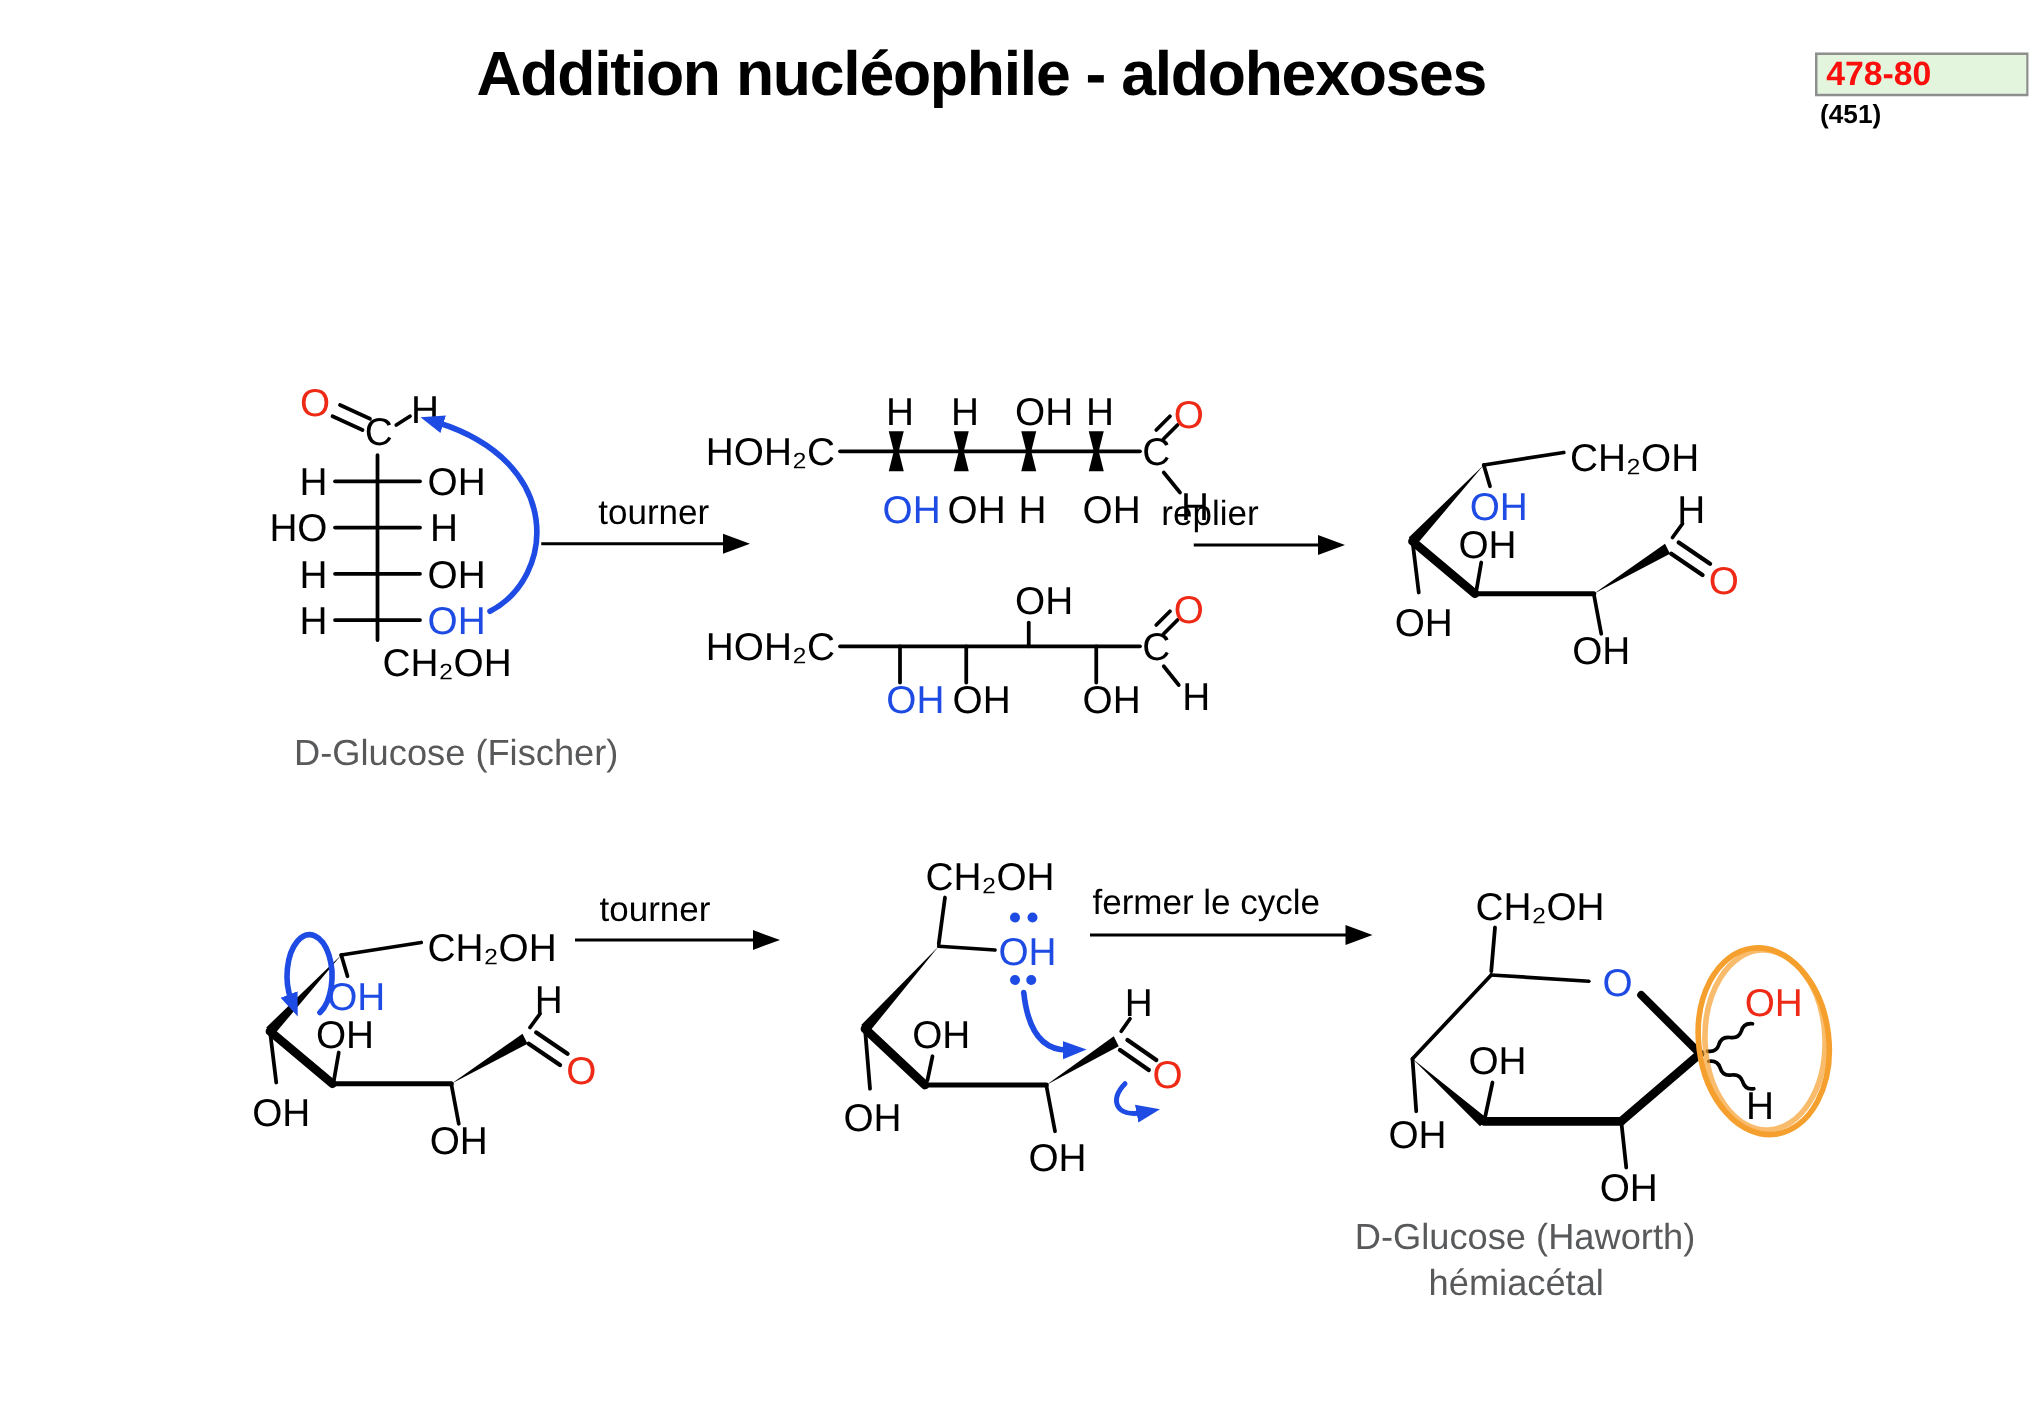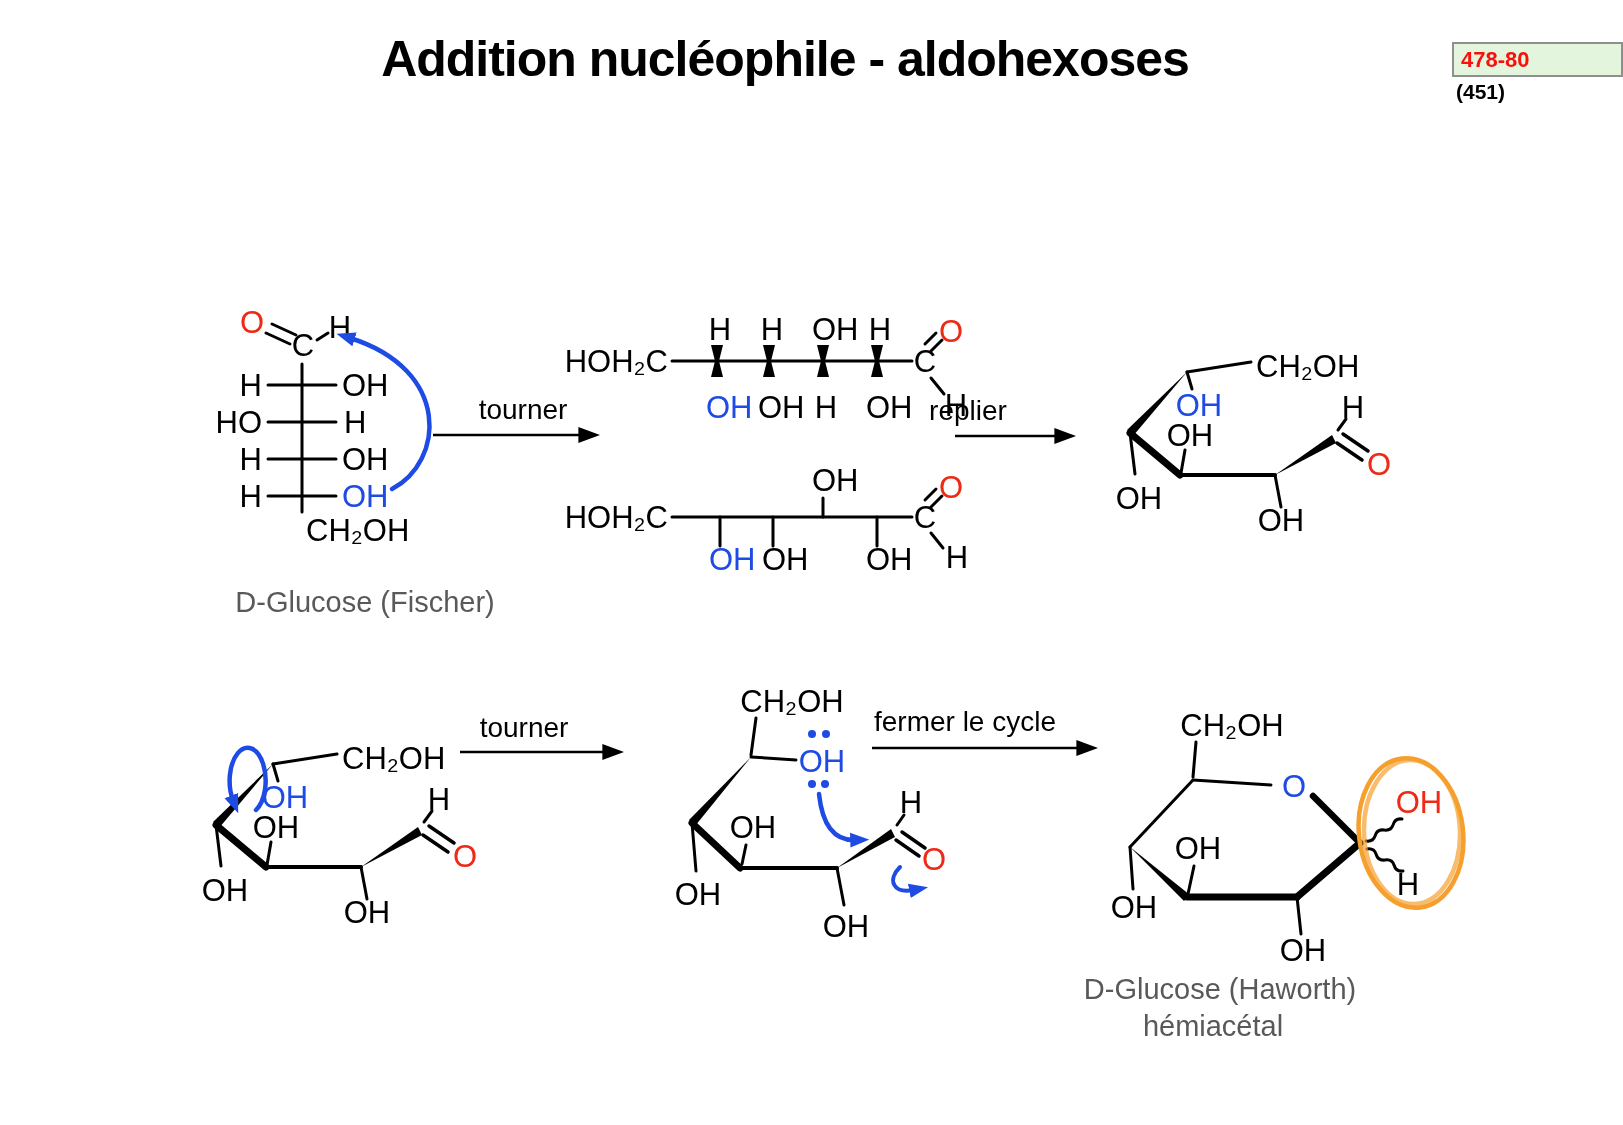--- a/index.html
+++ b/index.html
@@ -2,21 +2,21 @@
 <html><head>
 <meta charset="utf-8">
 <style>
   html,body{margin:0;padding:0;background:#ffffff;}
   #page{position:relative;width:1623px;height:1125px;background:#fff;overflow:hidden;
         font-family:"Liberation Sans","DejaVu Sans",sans-serif;}
   #title{position:absolute;left:0;top:30px;width:1570px;text-align:center;
          font-size:50px;font-weight:bold;color:#000;letter-spacing:-1px;}
   #badge{position:absolute;left:1452px;top:42px;width:160px;height:31px;
          background:#e3f6dd;border:2px solid #8f8f8f;
-         font-size:22px;font-weight:bold;color:#fb0f0c;line-height:31px;padding-left:7px;}
+         font-size:27px;font-weight:bold;color:#fb0f0c;line-height:31px;padding-left:7px;}
   #badge-num{position:absolute;left:1456px;top:80px;font-size:21px;font-weight:bold;color:#000;}
   svg{position:absolute;left:0;top:0;}
   text{font-family:"Liberation Sans","DejaVu Sans",sans-serif;}
   .atom{font-size:31px;fill:#000;text-anchor:middle;}
   .a-start{text-anchor:start;} .a-end{text-anchor:end;}
   .red{fill:#ee2a16;} .blue{fill:#1e4be4;}
   .step{font-size:28px;fill:#000;text-anchor:middle;}
   .caption{font-size:29px;fill:#58595b;text-anchor:middle;}
   .b{stroke:#000;stroke-width:3;fill:none;stroke-linecap:round;}
   .b2{stroke:#000;stroke-width:3.5;fill:none;stroke-linecap:round;}

